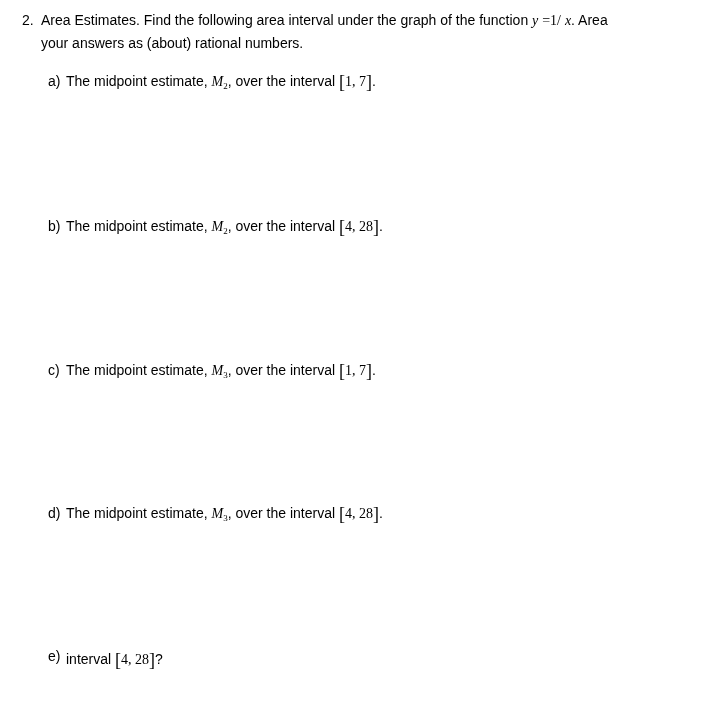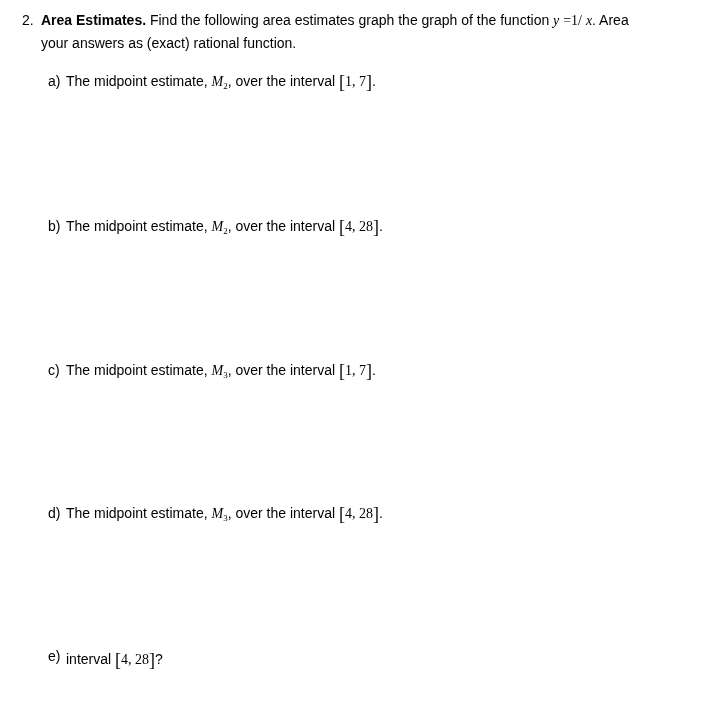--- a/index.html
+++ b/index.html
@@ -12,21 +12,21 @@
     color: #000000;
     overflow: hidden;
   }
   .page { position: relative; width: 708px; height: 721px; background: #ffffff; }
 
   .row { position: absolute; display: flex; align-items: flex-start; }
 
   .header { top: 9px; left: 22px; line-height: 23px; }
   .header .label { flex: none; width: 19px; }
   .header-text { max-width: 660px; }
-  b.title { font-weight: bold; }
+  b.title { font-weight: normal; }
 
   .part { line-height: 21px; }
   .part .label { flex: none; width: 18px; }
 
   .part-a { top: 71px;  left: 48px; }
   .part-b { top: 216px; left: 48px; }
   .part-c { top: 360px; left: 48px; }
   .part-d { top: 503px; left: 48px; }
   .part-e { top: 646px; left: 48px; }
   .part-e .part-text { line-height: 27px; }
@@ -53,26 +53,26 @@
 </style>
 </head>
 <body>
 
 <div class="page">
 
   <div class="row header">
     <span class="label">2.</span>
     <div class="header-text">
       <div><b class="title">Area Estimates.</b>
-        <span>Find the following area estimates graph the graph of the function</span>
+        <span>Find the following area interval under the graph of the function</span>
         <span class="mvar">y</span>
         <span class="mnum">=1/</span>
         <span class="mvar">x</span><span>. Area</span>
       </div>
-      <div>your answers as (exact) rational function.</div>
+      <div>your answers as (about) rational numbers.</div>
     </div>
   </div>
 
   <div class="row part part-a">
     <span class="label">a)</span>
     <div class="part-text">
       <span>The midpoint estimate,</span>
       <span class="mvar">M</span><span class="msub">2</span><span>, over the interval</span>
       <span class="bracket">[</span><span class="mnum">1, 7</span><span class="bracket">]</span><span>.</span>
     </div>

